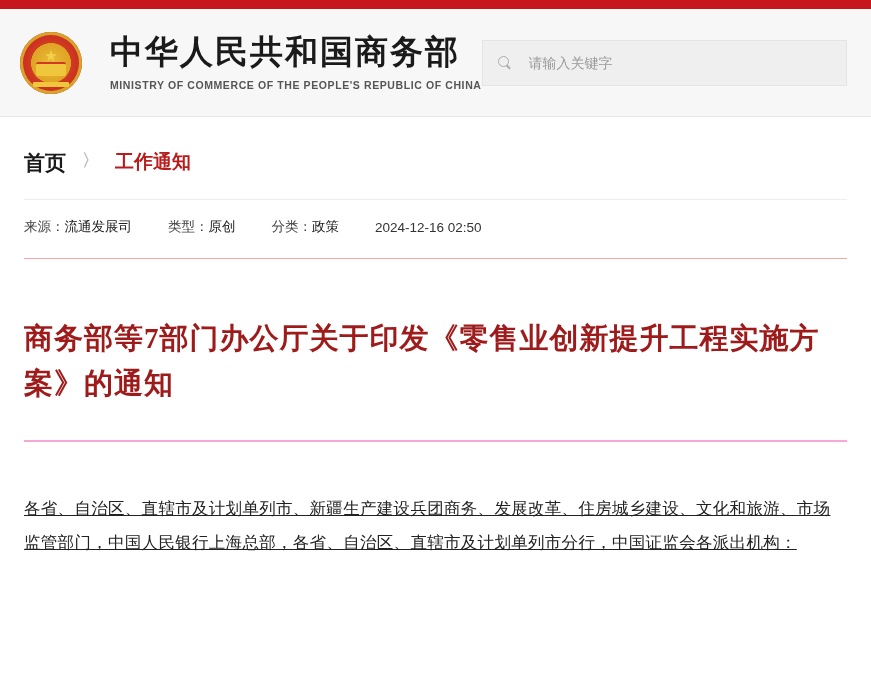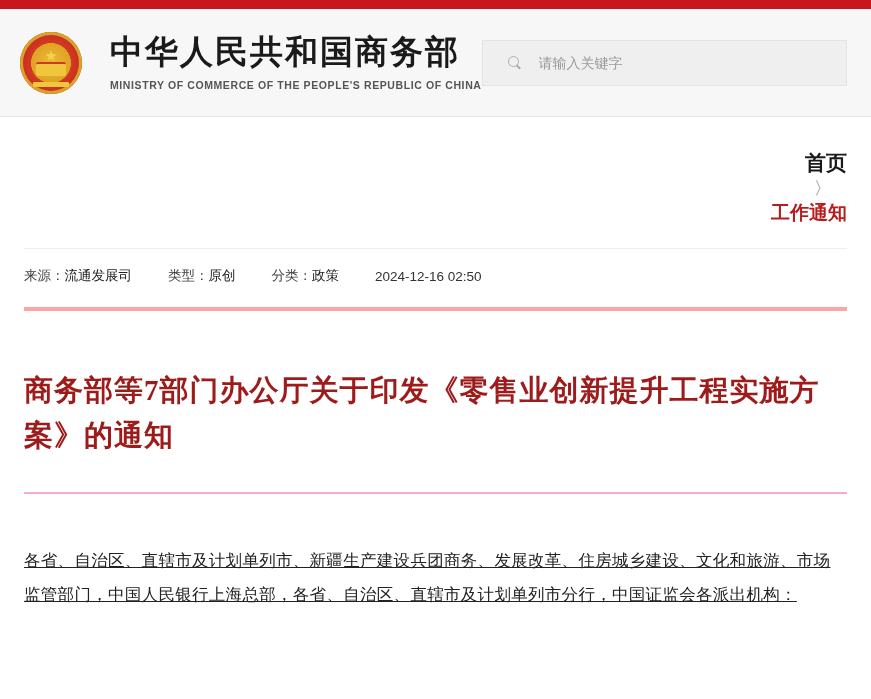--- a/index.html
+++ b/index.html
@@ -98,21 +98,21 @@
   }
   .search-wrap {
     margin-left: auto;
     width: 404px;
     height: 46px;
     background: #efefef;
     border: 1px solid #e4e4e4;
     display: flex;
     align-items: center;
     box-sizing: border-box;
-    padding: 0 24px;
+    padding: 0 14px;
   }
   .search-icon {
     width: 16px;
     height: 16px;
     flex: 0 0 16px;
     position: relative;
     opacity: .55;
   }
   .search-icon::before {
     content: "";
@@ -141,25 +141,24 @@
     font-family: "Liberation Sans", sans-serif;
   }
   .search-input::placeholder { color: #9a9a9a; }
 
   .content {
     padding: 0 24px;
     box-sizing: border-box;
   }
   .breadcrumb {
     display: flex;
-    align-items: flex-end;
+    align-items: flex-start;
     padding: 32px 0 22px 0;
     border-bottom: 1px solid #eeeeee;
     margin: 0 0 0 0;
-    flex-direction: column;
   }
   .crumb-home {
     font-size: 21px;
     font-weight: bold;
     color: #1a1a1a;
   }
   .crumb-sep {
     margin: 0 16px;
     color: #bbb;
     font-size: 17px;
@@ -167,21 +166,21 @@
   }
   .crumb-current {
     font-size: 19px;
     font-weight: bold;
     color: #b91c1c;
   }
   .meta {
     display: flex;
     align-items: center;
     padding: 18px 0 22px 0;
-    border-bottom: 4px solid #fca5a5;
+    border-bottom: 1px solid #fca5a5;
     font-size: 13.5px;
     color: #3a3a3a;
   }
   .meta .item { margin-right: 36px; white-space: nowrap; }
   .meta .label { color: #444; }
   .meta .val { color: #222; }
   .meta .date { color: #333; }
 
   .doc-title {
     font-family: "Liberation Serif", serif;

